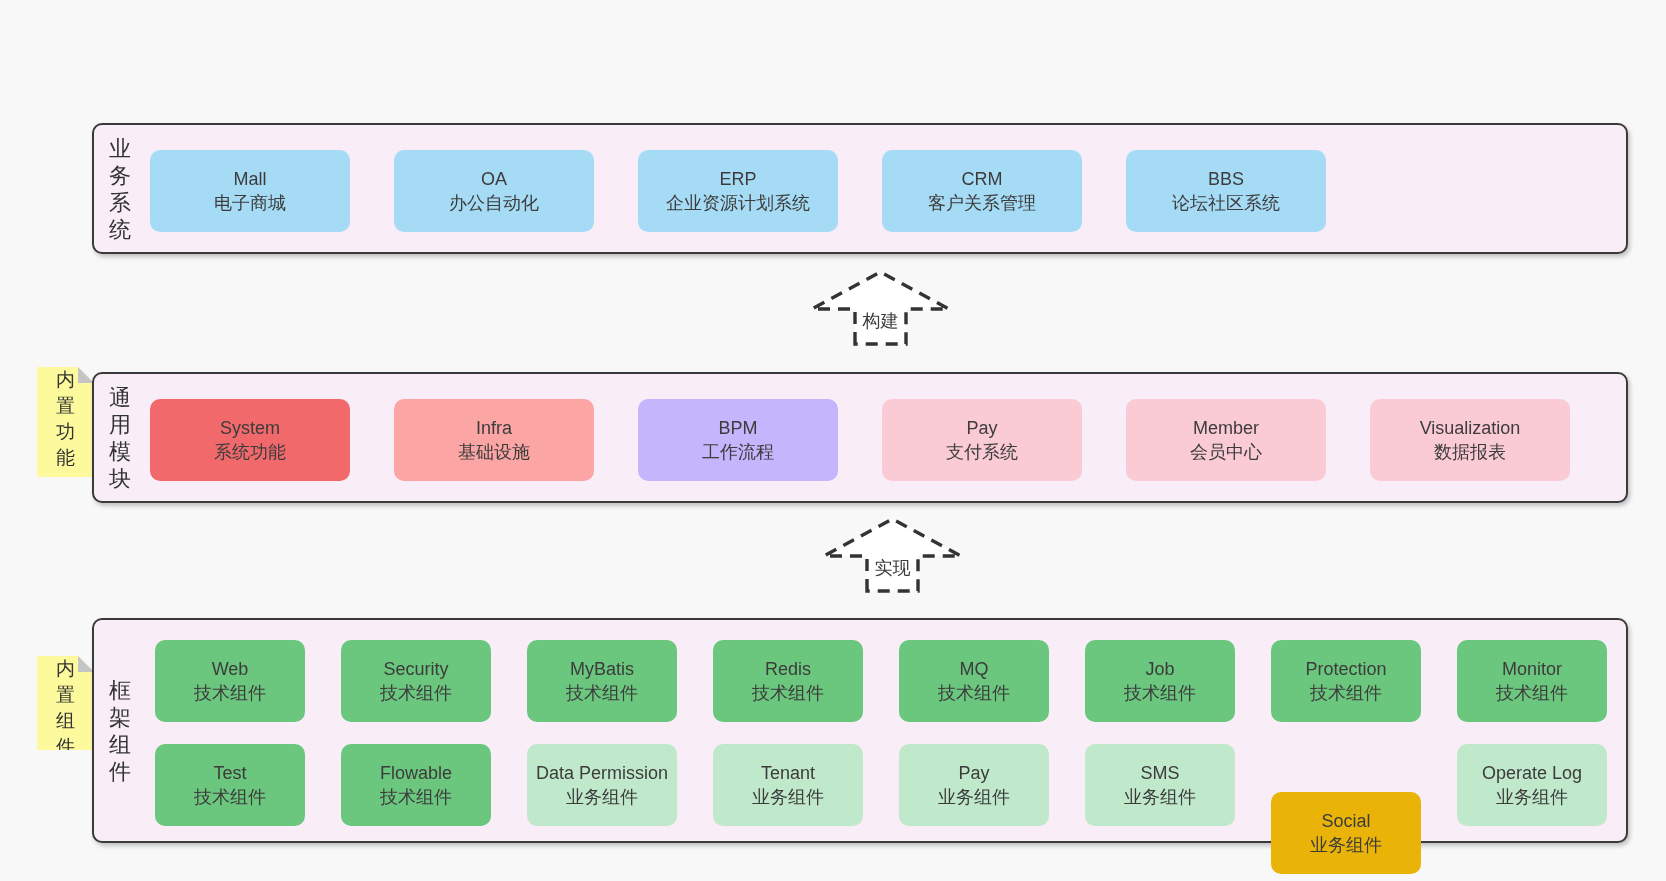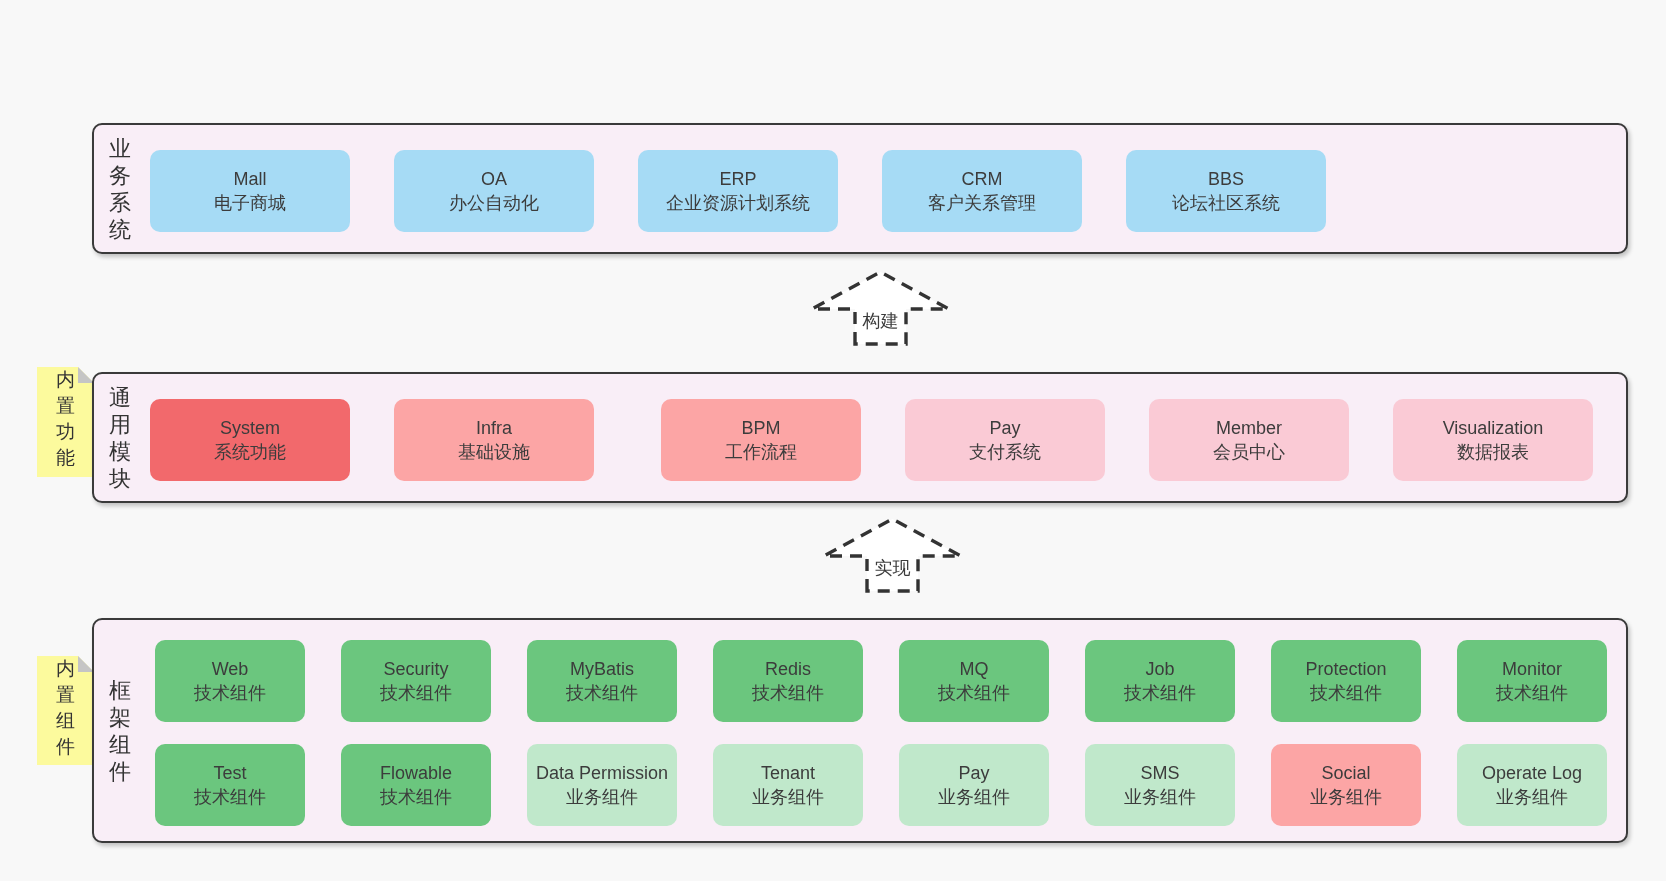--- a/index.html
+++ b/index.html
@@ -55,21 +55,21 @@
     box-shadow:1px 2px 2px rgba(0,0,0,.15);
     clip-path:polygon(0 0,calc(100% - 16px) 0,100% 16px,100% 100%,0 100%);
     display:flex;align-items:flex-start;justify-content:center;
     z-index:1;
   }
   .sticky::after{
     content:"";position:absolute;top:0;right:0;width:16px;height:16px;
     background:linear-gradient(to bottom left,transparent 50%,var(--fold-color,#c5c5c5) 50%);
   }
   #sticky-1{top:367px;height:110px;}
-  #sticky-2{top:656px;height:109px;}
+  #sticky-2{top:656px;height:94px;}
   .sticky-label{
     width:20px;text-align:center;word-break:break-all;
     font-size:19px;line-height:26px;color:#333;
   }
 
   
   .arrow{position:absolute;width:145px;height:78px;z-index:3;color:var(--arrow-color,#333);}
   #arrow-0{left:808px;top:269px;}
   #arrow-1{left:820px;top:516px;}
   .arrow svg{position:absolute;left:0;top:0;display:block;}
@@ -127,21 +127,21 @@
     <div class="vlabel">通用模块</div>
     <div class="row row-0">
         <div class="box" style="background: rgb(242, 105, 108);">
           <div class="box-name">System</div>
           <div class="box-desc">系统功能</div>
         </div>
         <div class="box" style="background: #fca5a5;">
           <div class="box-name">Infra</div>
           <div class="box-desc">基础设施</div>
         </div>
-        <div class="box" style="background: #fca5a5; margin-left: 23px;">
+        <div class="box" style="background: #c4b5fd;">
           <div class="box-name">BPM</div>
           <div class="box-desc">工作流程</div>
         </div>
         <div class="box" style="background: rgb(250, 202, 213);">
           <div class="box-name">Pay</div>
           <div class="box-desc">支付系统</div>
         </div>
         <div class="box" style="background: rgb(250, 202, 213);">
           <div class="box-name">Member</div>
           <div class="box-desc">会员中心</div>
@@ -214,21 +214,21 @@
           <div class="box-desc">业务组件</div>
         </div>
         <div class="box" style="background: rgb(192, 232, 203);">
           <div class="box-name">Pay</div>
           <div class="box-desc">业务组件</div>
         </div>
         <div class="box" style="background: rgb(192, 232, 203);">
           <div class="box-name">SMS</div>
           <div class="box-desc">业务组件</div>
         </div>
-        <div class="box" style="background: #fca5a5;">
+        <div class="box" style="background: #eab308; margin-top: 48px;">
           <div class="box-name">Social</div>
           <div class="box-desc">业务组件</div>
         </div>
         <div class="box" style="background: rgb(192, 232, 203);">
           <div class="box-name">Operate Log</div>
           <div class="box-desc">业务组件</div>
         </div>
       </div>
   </div>
 

